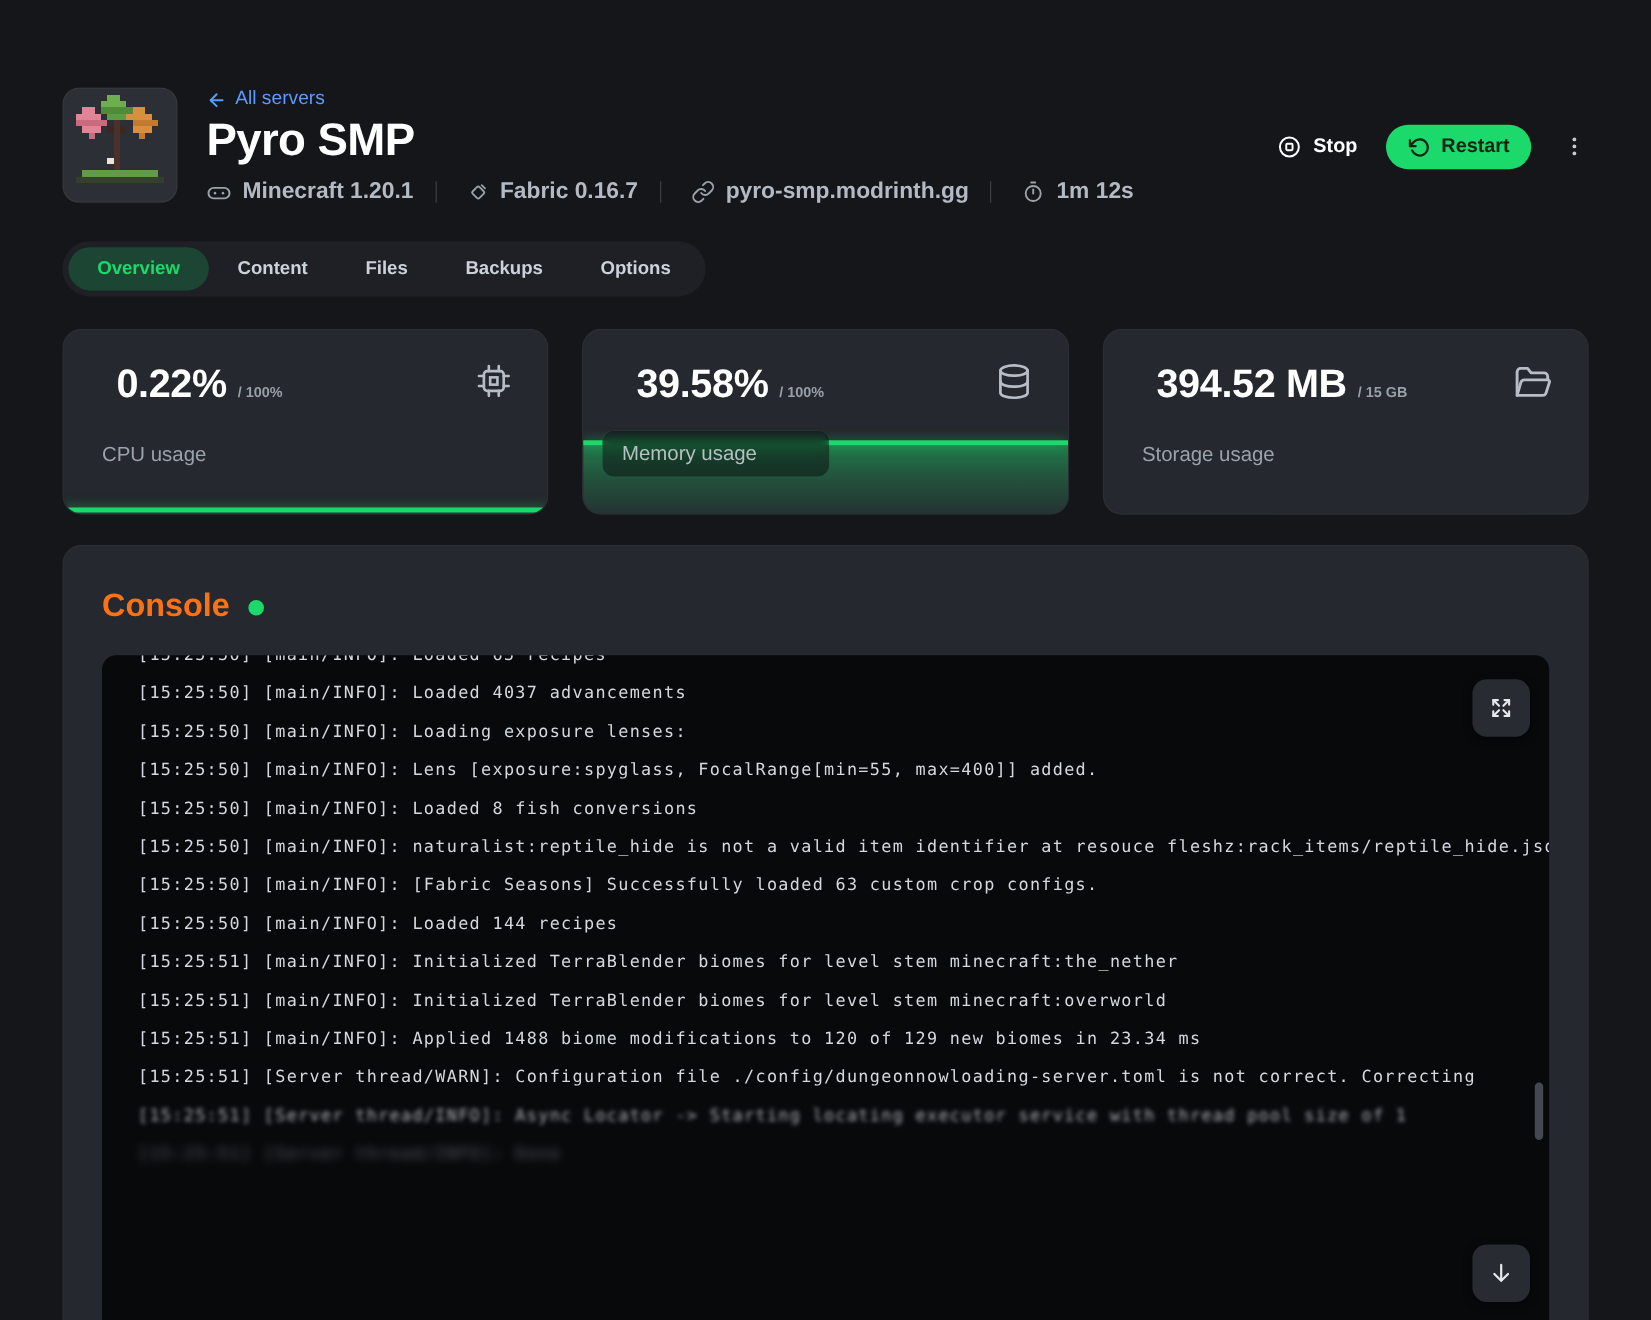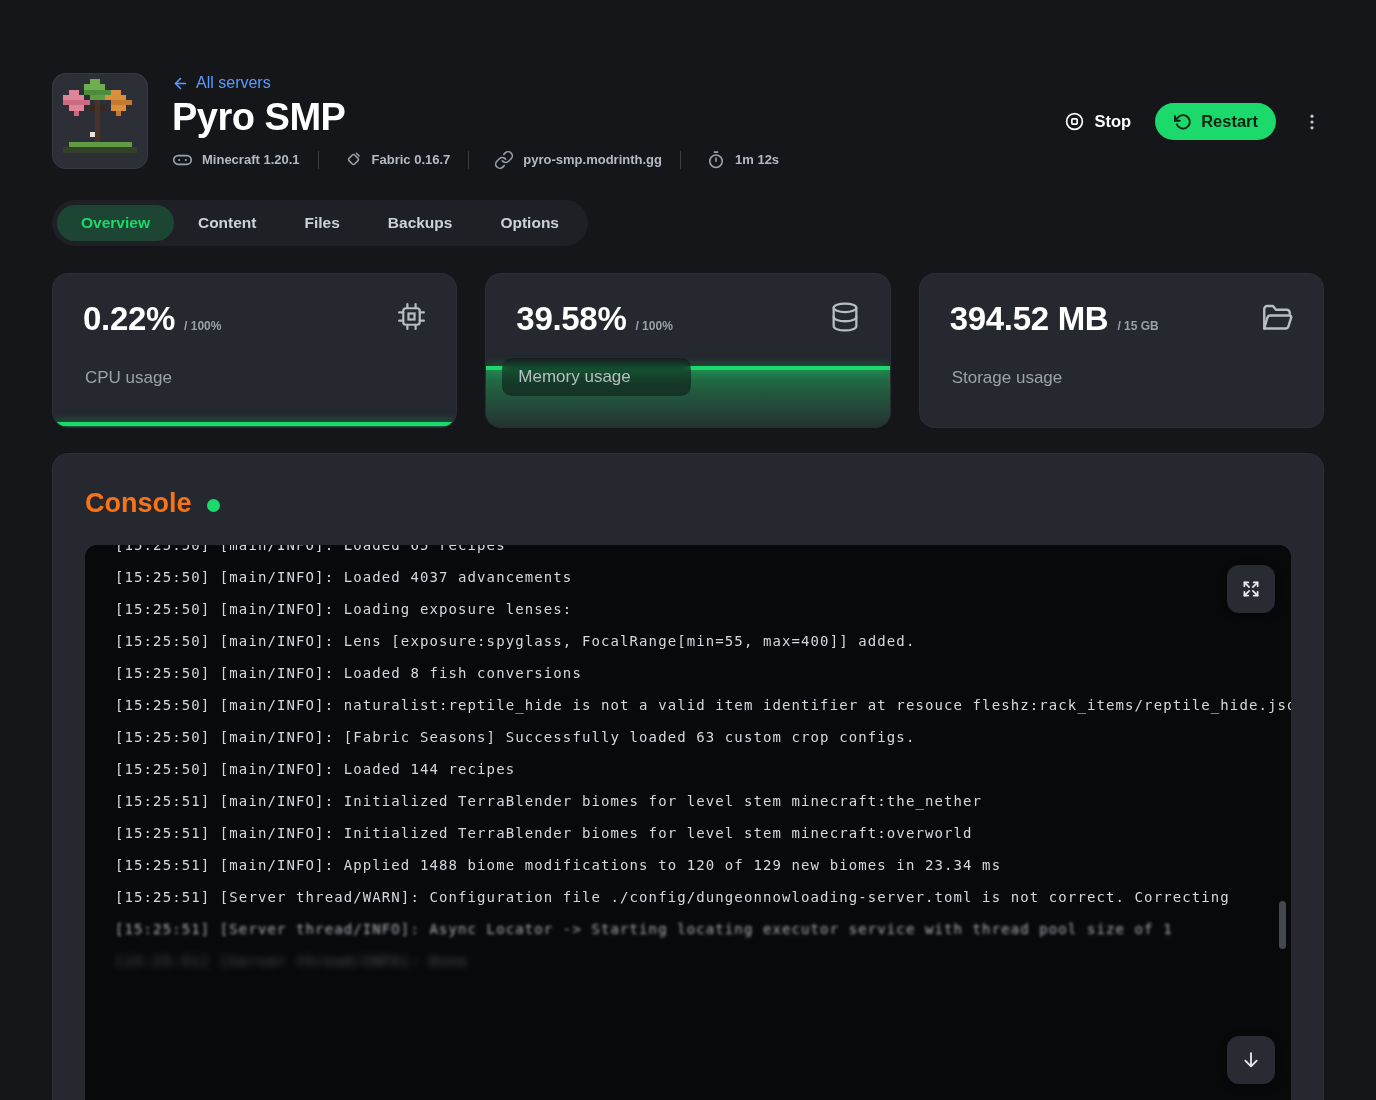--- a/index.html
+++ b/index.html
@@ -20,21 +20,21 @@
   }
   .avatar svg { width:84px; height:84px; }
   .header-info { display:flex; flex-direction:column; }
   .back-link {
     display:inline-flex; align-items:center; gap:7px;
     color:#5a9bff; font-size:16px; font-weight:500; text-decoration:none; margin-top:1px;
   }
   .back-link .icon { display:inline-flex; }
   .page-title { font-size:38px; font-weight:800; letter-spacing:-.5px; margin:4px 0 10px; color:#fff; }
   .meta-row { display:flex; align-items:center; }
-  .meta-item { display:flex; align-items:center; gap:9px; color:#b3bac3; font-weight:600; font-size:13px; }
+  .meta-item { display:flex; align-items:center; gap:9px; color:#b3bac3; font-weight:600; font-size:19px; }
   .meta-item + .meta-item::before {
     content:""; display:block; width:1px; height:18px; background:#3a3e45; margin:0 16px 0 18px;
   }
   .meta-item .icon { color:#9aa2ac; display:inline-flex; }
 
   .header-actions { margin-left:auto; align-self:center; display:flex; align-items:center; gap:24px; }
   .btn { border:none; cursor:pointer; display:inline-flex; align-items:center; gap:9px; font-family:inherit;text-align:center; }
   .btn-stop { background:transparent; color:#fff; font-size:16.5px; font-weight:700; }
   .btn-restart {
     background:#1bd96a; color:#0c2315; font-size:16.5px; font-weight:700;
@@ -51,21 +51,21 @@
     border:none; cursor:pointer; background:transparent; font-family:inherit;
     color:#ccd2da; font-size:15.5px; font-weight:700;
     padding:9px 24px; border-radius:999px;
   }
   .tab.active { background:#1d4533; color:#1bd96a; }
 
   
   .stats { margin-top:27px; display:grid; grid-template-columns:repeat(3,1fr); gap:28px; }
   .stat-card {
     position:relative; height:155px; background:#25282e; border-radius:16px;
-    border:1px solid rgba(255,255,255,.03); padding:26px 30px; overflow:hidden;
+    border:1px solid rgba(255,255,255,.03); padding:26px 44px; overflow:hidden;
   }
   .stat-value-row { position:relative; z-index:2; display:flex; align-items:baseline; gap:9px; }
   .stat-value { font-size:33px; font-weight:800; color:#fff; letter-spacing:-.3px; }
   .stat-max { font-size:12px; font-weight:600; color:#98a0aa; }
   .stat-icon { position:absolute; z-index:2; top:26px; right:28px; color:#b7bdc6; }
   .stat-label-wrap { position:absolute; z-index:2; left:32px; top:94px; }
   .stat-label { font-size:17px; color:#9aa2ac; }
   .stat-label-wrap.backdrop {
     left:16px; top:84px; padding:9px 60px 9px 16px;
     background:rgba(9,11,13,.5); border-radius:10px; backdrop-filter:blur(5px);

